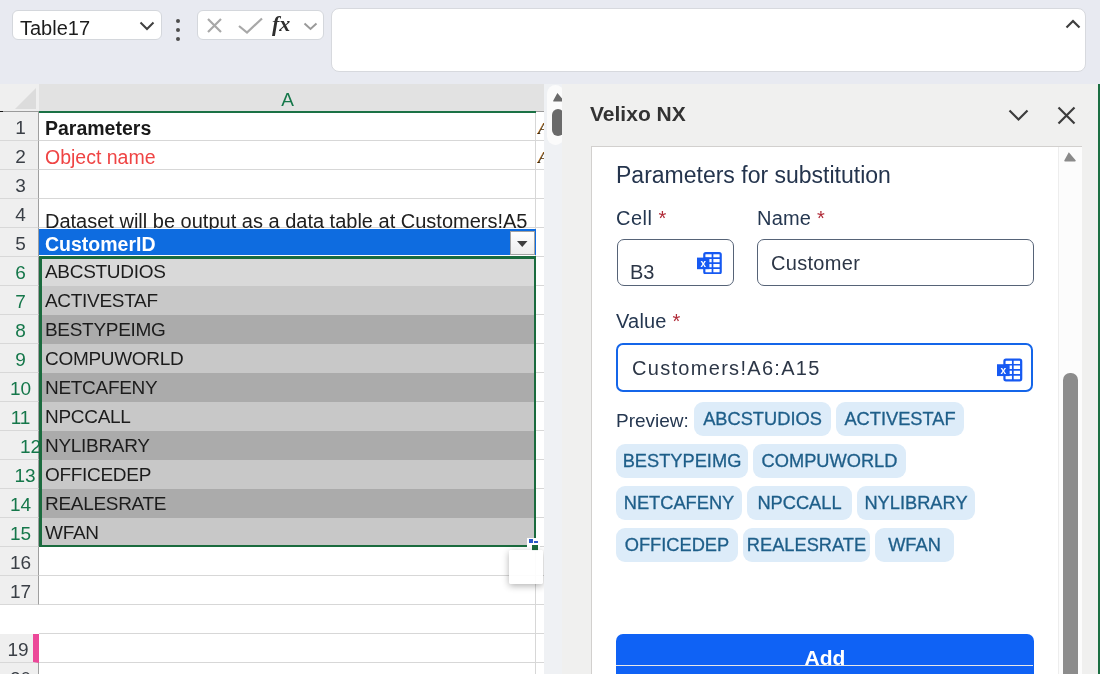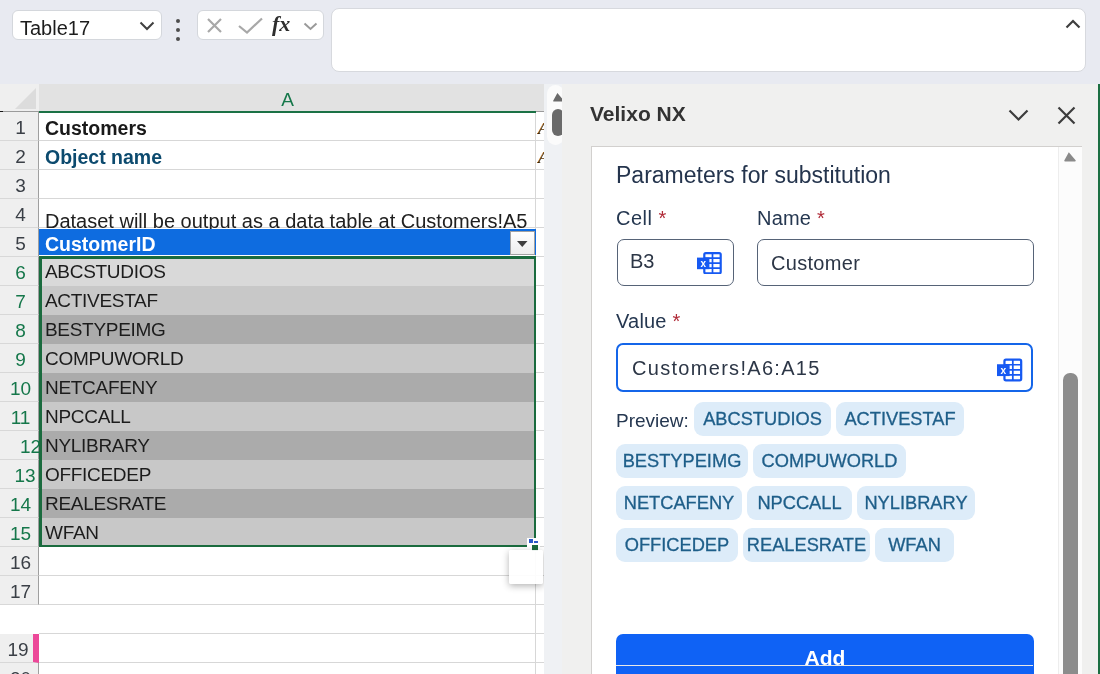--- a/index.html
+++ b/index.html
@@ -70,22 +70,22 @@
     <div class="abs" style="left:0;top:460px;width:39px;height:29px;background:#efefef;border-bottom:1px solid #d8d8d8;border-right:1px solid #9f9f9f;box-sizing:border-box;font-size:19px;line-height:32px;text-align:center;padding-left:12px;box-sizing:border-box;color:#15774a;">13</div>
     <div class="abs" style="left:0;top:489px;width:39px;height:29px;background:#efefef;border-bottom:1px solid #d8d8d8;border-right:1px solid #9f9f9f;box-sizing:border-box;font-size:19px;line-height:32px;text-align:center;padding-left:3px;box-sizing:border-box;color:#15774a;">14</div>
     <div class="abs" style="left:0;top:518px;width:39px;height:29px;background:#efefef;border-bottom:1px solid #d8d8d8;border-right:1px solid #9f9f9f;box-sizing:border-box;font-size:19px;line-height:32px;text-align:center;padding-left:3px;box-sizing:border-box;color:#15774a;">15</div>
     <div class="abs" style="left:0;top:547px;width:39px;height:29px;background:#efefef;border-bottom:1px solid #d8d8d8;border-right:1px solid #9f9f9f;box-sizing:border-box;font-size:19px;line-height:32px;text-align:center;padding-left:3px;box-sizing:border-box;color:#3a3f46;">16</div>
     <div class="abs" style="left:0;top:576px;width:39px;height:29px;background:#efefef;border-bottom:1px solid #d8d8d8;border-right:1px solid #9f9f9f;box-sizing:border-box;font-size:19px;line-height:32px;text-align:center;padding-left:3px;box-sizing:border-box;color:#3a3f46;">17</div>
     <div class="abs" style="left:0;top:605px;width:39px;height:29px;background:#efefef;border-bottom:1px solid #d8d8d8;border-right:1px solid #9f9f9f;box-sizing:border-box;font-size:19px;line-height:32px;text-align:center;padding-left:3px;box-sizing:border-box;color:#3a3f46;margin-top:36px;">18</div>
     <div class="abs" style="left:0;top:634px;width:39px;height:29px;background:#efefef;border-bottom:1px solid #d8d8d8;border-right:6px solid #ec4899;box-sizing:border-box;font-size:19px;line-height:32px;text-align:center;padding-left:3px;box-sizing:border-box;color:#3a3f46;">19</div>
     <div class="abs" style="left:0;top:663px;width:39px;height:29px;background:#efefef;border-bottom:1px solid #d8d8d8;border-right:1px solid #9f9f9f;box-sizing:border-box;font-size:19px;line-height:32px;text-align:center;padding-left:3px;box-sizing:border-box;color:#3a3f46;">20</div>
   </div>
 
-<div class="abs" style="left:45px;top:112px;width:480px;height:29px;line-height:33px;font-size:19.5px;font-weight:bold;color:#191919;">Customers</div>
-<div class="abs" style="left:45px;top:141px;width:480px;height:29px;line-height:33px;font-size:19.5px;font-weight:bold;color:#0c4a6e;">Object name</div>
+<div class="abs" style="left:45px;top:112px;width:480px;height:29px;line-height:33px;font-size:19.5px;font-weight:bold;color:#191919;">Parameters</div>
+<div class="abs" style="left:45px;top:141px;width:480px;height:29px;line-height:33px;font-size:19.5px;font-weight:normal;color:#ef4444;">Object name</div>
 <div class="abs" style="left:45px;top:199px;width:500px;height:29px;line-height:29px;font-size:20px;color:#202020;margin-top:8px;">Dataset will be output as a data table at Customers!A5</div>
 
 <div class="abs" style="left:537px;top:112px;width:6.5px;height:29px;overflow:hidden;">
     <span style="position:absolute;left:1.2px;top:7px;font-family:'Liberation Serif',serif;font-style:italic;font-size:17px;color:#231806;text-shadow:-0.6px 0 0 #c06a08;">A</span>
   </div>
 <div class="abs" style="left:537px;top:141px;width:6.5px;height:29px;overflow:hidden;">
     <span style="position:absolute;left:1.2px;top:7px;font-family:'Liberation Serif',serif;font-style:italic;font-size:17px;color:#231806;text-shadow:-0.6px 0 0 #c06a08;">A</span>
   </div>
 
 <div class="abs" style="left:39px;top:228.8px;width:496.5px;height:26.4px;background:#0e6ce0;"></div>
@@ -152,21 +152,21 @@
   </svg>
 
 <div class="abs" style="left:591px;top:145.5px;width:491px;height:529px;background:#fff;border:1px solid #d2d0ce;border-bottom:none;box-sizing:border-box;"></div>
 
 <div class="abs" style="left:616px;top:162px;font-size:23px;color:#24344d;">Parameters for substitution</div>
 
 <div class="abs" style="left:616px;top:206.5px;font-size:20px;letter-spacing:0.5px;color:#253750;">Cell <span style="color:#b02a37;">*</span></div>
 <div class="abs" style="left:757px;top:206.5px;font-size:20px;letter-spacing:0.2px;color:#253750;">Name <span style="color:#b02a37;">*</span></div>
 
 <div class="abs" style="left:616.5px;top:239px;width:117.5px;height:47px;border:1.3px solid #566377;border-radius:7px;box-sizing:border-box;background:#fff;"></div>
-<div class="abs" style="left:630px;top:239px;height:45px;line-height:45px;font-size:20px;color:#2c3646;">B3</div>
+<div class="abs" style="left:630px;top:250px;height:45px;line-height:45px;font-size:20px;color:#2c3646;">B3</div>
 <svg class="abs" style="left:697px;top:251.5px;" width="25" height="22.5" viewBox="0 0 25 22.5">
   <rect x="7.3" y="1.1" width="16.4" height="20.3" rx="1.5" fill="#fff" stroke="#1659f2" stroke-width="2.2"></rect>
   <path d="M15.5 1.1 L15.5 21.4 M7.3 6.1 L23.7 6.1 M7.3 11.1 L23.7 11.1 M7.3 16.1 L23.7 16.1" stroke="#1659f2" stroke-width="1.7" fill="none"></path>
   <rect x="0" y="5.6" width="12.4" height="11.6" fill="#1659f2"></rect>
   <text x="6.2" y="15.2" font-size="10" font-weight="bold" fill="#fff" text-anchor="middle" font-family="Liberation Sans">x</text>
 </svg>
 
 <div class="abs" style="left:757px;top:239px;width:277px;height:47px;border:1.3px solid #566377;border-radius:7px;box-sizing:border-box;background:#fff;"></div>
 <div class="abs" style="left:771px;top:241px;height:45px;line-height:45px;font-size:20px;letter-spacing:0.3px;color:#2c3646;">Customer</div>
 

